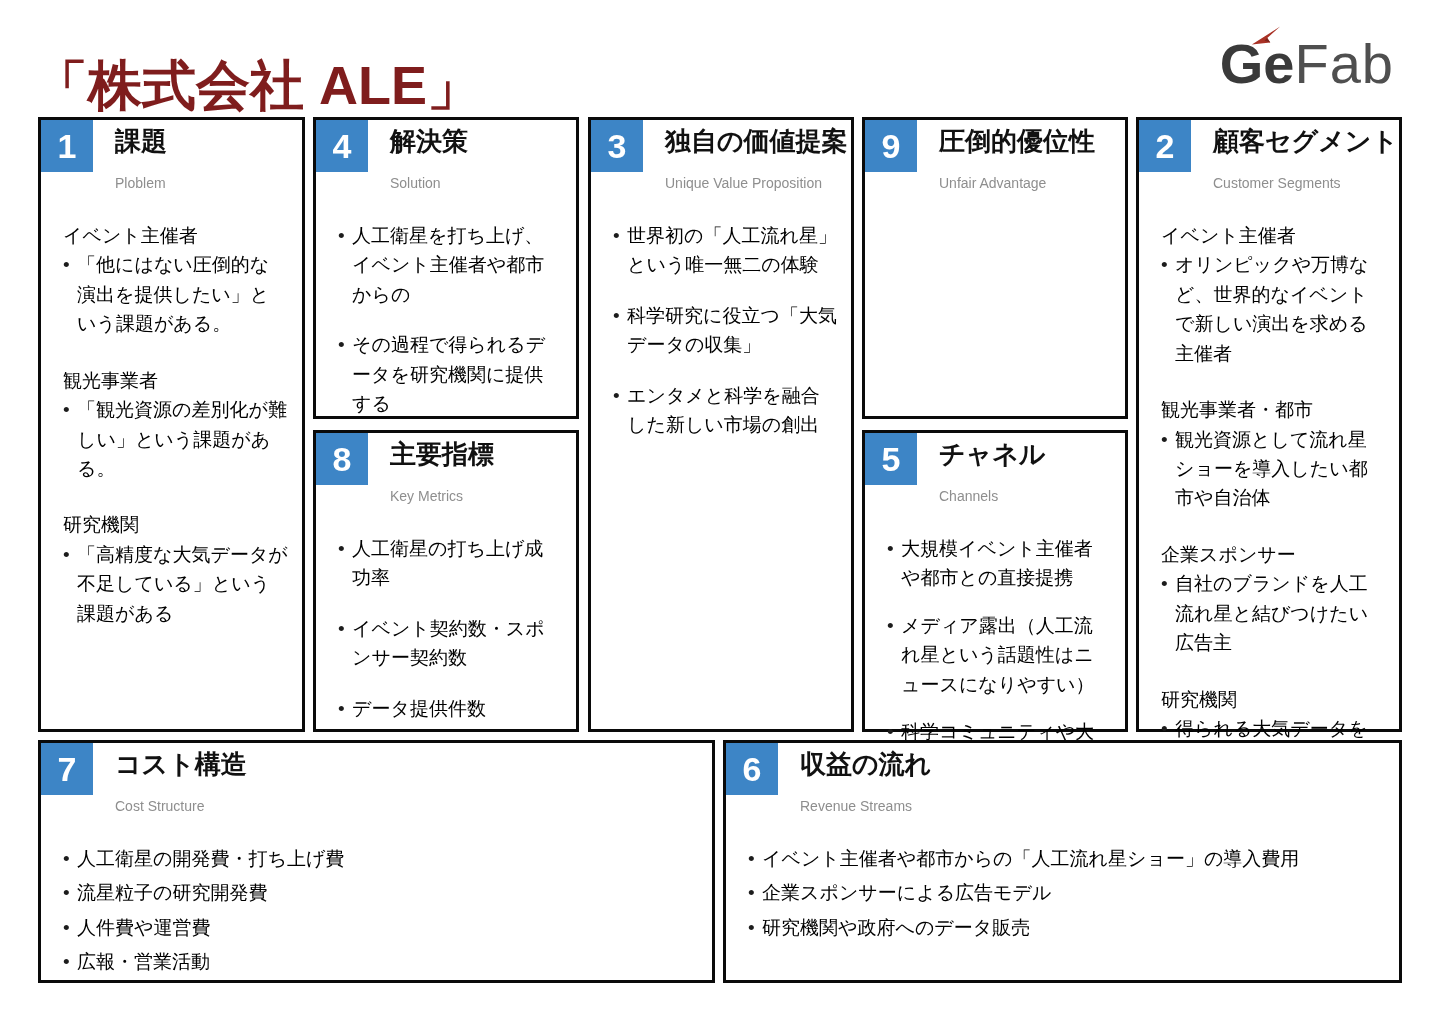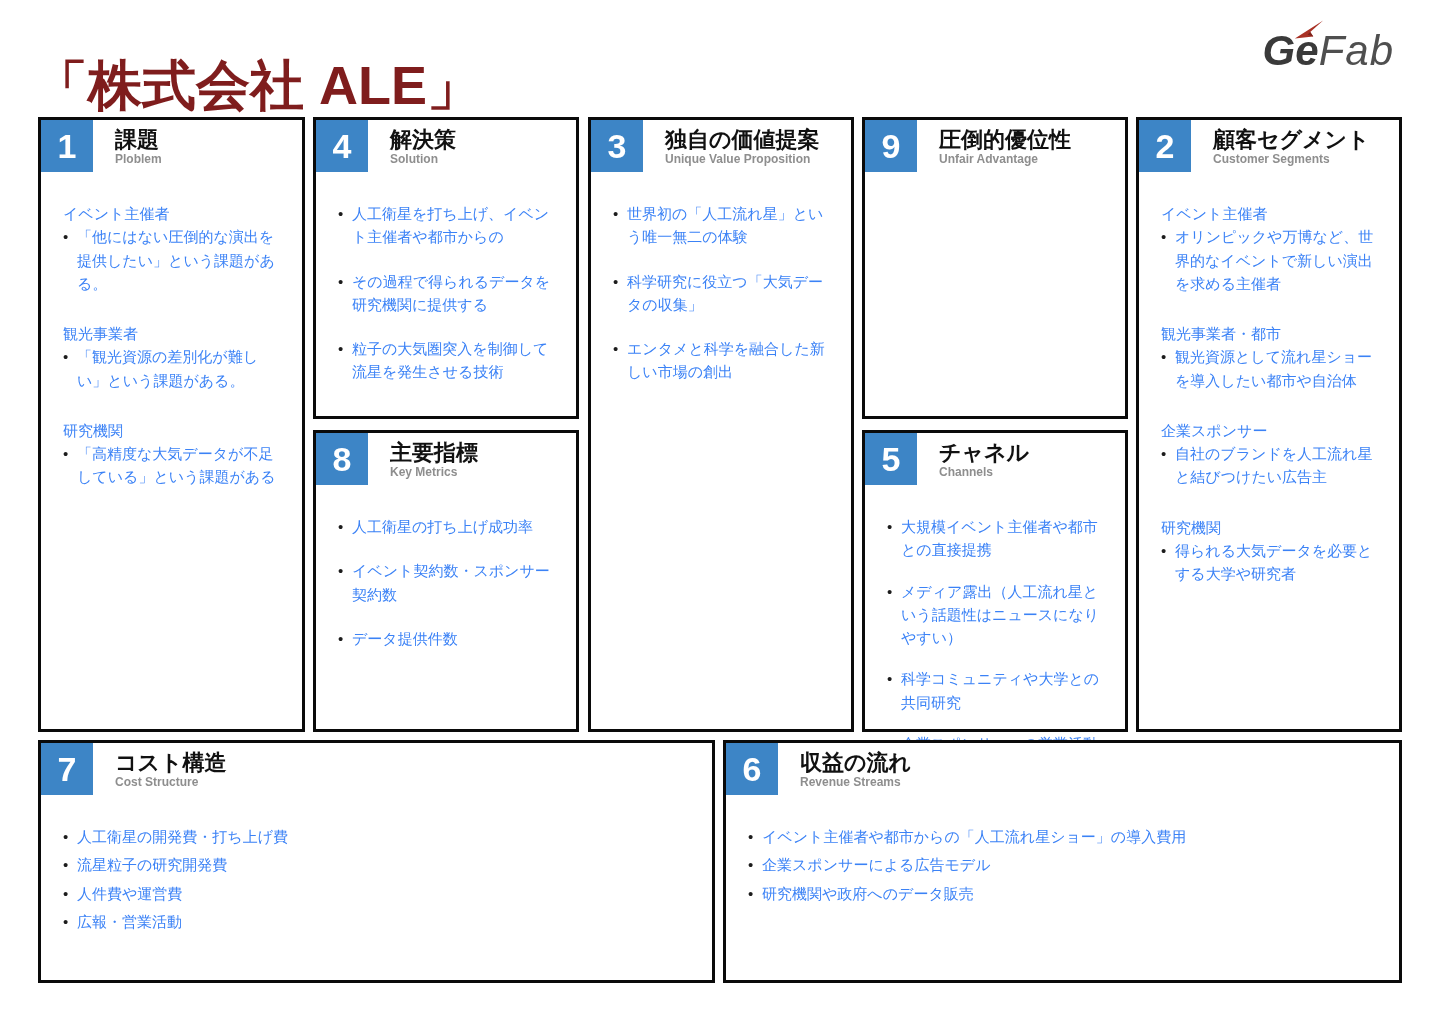--- a/index.html
+++ b/index.html
@@ -4,41 +4,41 @@
 <style>
   html,body { margin:0; padding:0; background:#ffffff; }
   .canvas {
     position:relative; width:1440px; height:1019px; background:#ffffff;
     font-family:"Liberation Sans","DejaVu Sans",sans-serif; overflow:hidden;
   }
   .page-title {
     position:absolute; left:34px; top:14px;
     font-size:54px; font-weight:800; color:#7f1d1d; letter-spacing:0px;
   }
-  .logo { position:absolute; right:46px; top:30px; font-size:42px; line-height:1; white-space:nowrap;font-style:italic; }
+  .logo { position:absolute; right:46px; top:36px; font-size:56px; line-height:1; white-space:nowrap; }
   .logo-bold  { font-weight:800; color:#3a3a3a; }
   .logo-light { font-weight:300; color:#4f4f4f; letter-spacing:1px; }
   .logo-plane {
     position:absolute; left:30px; top:-9px; width:32px; height:17px;
     transform:rotate(-6deg);
   }
   .box {
     position:absolute; background:#ffffff; border:3px solid #0a0a0a; box-sizing:border-box;
   }
   .box-header { display:flex; align-items:flex-start; }
   .badge {
     width:52px; height:52px; background:#3d85c6; color:#ffffff; flex:0 0 52px;
     display:flex; align-items:center; justify-content:center;
     font-size:34px; font-weight:700;
   }
   .titles { margin-left:22px; margin-top:7px; }
-  .box-title { font-size:22px; font-weight:800; color:#111111; line-height:1.15; }
-  .box-subtitle { font-size:12px; font-weight:700; color:#8e8e8e; margin-top:0; }
+  .box-title { font-size:26px; font-weight:800; color:#111111; line-height:1.15; }
+  .box-subtitle { font-size:14px; font-weight:400; color:#8e8e8e; margin-top:18px; }
   .box-content {
-    padding:30px 14px 0 20px; font-size:15px; color:#3b82f6; line-height:1.55; overflow:hidden;
+    padding:30px 14px 0 20px; font-size:19px; color:#000000; line-height:1.55; overflow:hidden;
   }
   ul.bullets { list-style:none; margin:0; padding:0; }
   li.bullet-item { position:relative; padding-left:16px; }
   li.bullet-item::before { content:"•"; position:absolute; left:2px; top:0; color:#1c1c1c; }
   .spaced > ul.bullets > li.bullet-item { margin-bottom:21px; }
   .snug   > ul.bullets > li.bullet-item { margin-bottom:18px; }
   .tight  > ul.bullets > li.bullet-item { margin-bottom:5px;  }
   .group { margin-bottom:27px; }
   .group-label { padding-left:2px; }
   .group ul.bullets li.bullet-item { margin-bottom:0; }

